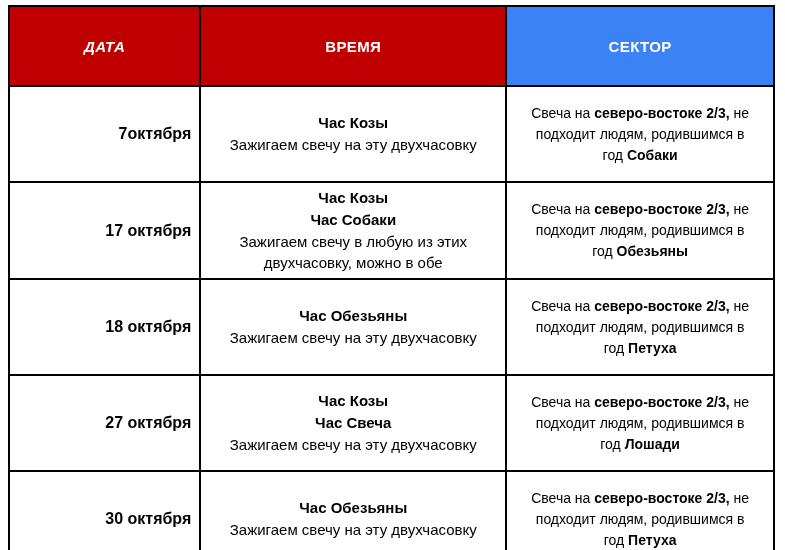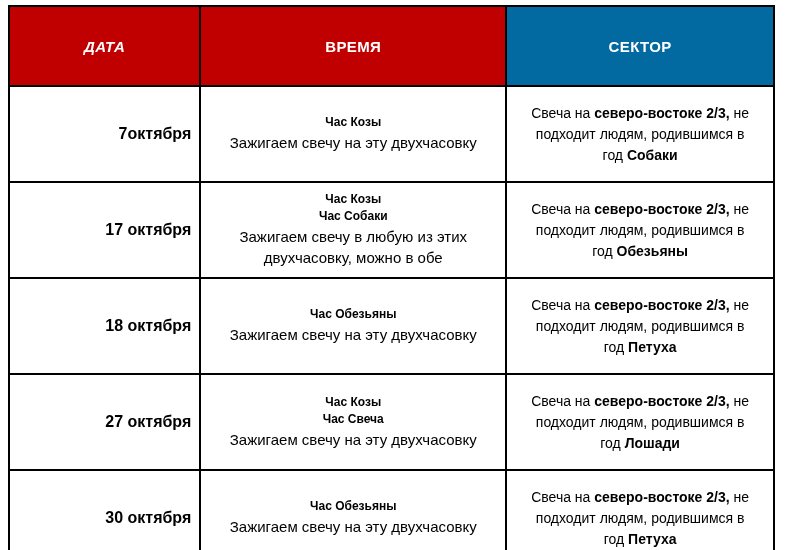--- a/index.html
+++ b/index.html
@@ -39,42 +39,42 @@
     padding: 4px 8px;
     text-align: center;
     vertical-align: middle;
   }
   .date-cell {
     font-weight: bold;
     font-size: 16px;
     text-align: right;
   }
   .time-cell { font-size: 15px; line-height: 1.45; }
-  .time-line.bold { font-weight: bold; font-size: 12px; }
+  .time-line.bold { font-weight: bold; font-size: 15px; }
   .sector-cell {
     font-size: 14px;
     line-height: 1.5;
     border-radius: 10px;
   }
   .sector-cell b, .time-line.bold { font-weight: bold; }
 </style>
 </head>
 <body>
 
 <table class="schedule">
   <colgroup>
     <col class="c-date">
     <col class="c-time">
     <col class="c-sector">
   </colgroup>
   <thead>
     <tr>
       <th class="hdr" style="background: rgb(192, 0, 0); color: rgb(255, 255, 255); font-style: italic;">ДАТА</th>
       <th class="hdr" style="background: rgb(192, 0, 0); color: rgb(255, 255, 255); text-align: center;">ВРЕМЯ</th>
-      <th class="hdr" style="background: #0369a1; color: rgb(255, 255, 255); margin-top: 40px;">СЕКТОР</th>
+      <th class="hdr" style="background: #3b82f6; color: rgb(255, 255, 255); margin-top: 40px;">СЕКТОР</th>
     </tr>
   </thead>
   <tbody id="rows-container">
   <tr>
     <td class="date-cell">7октября</td>
     <td class="time-cell">
           <div class="time-line bold">Час Козы</div>
           <div class="time-line">Зажигаем свечу на эту двухчасовку</div>
         </td>
     <td class="sector-cell">

